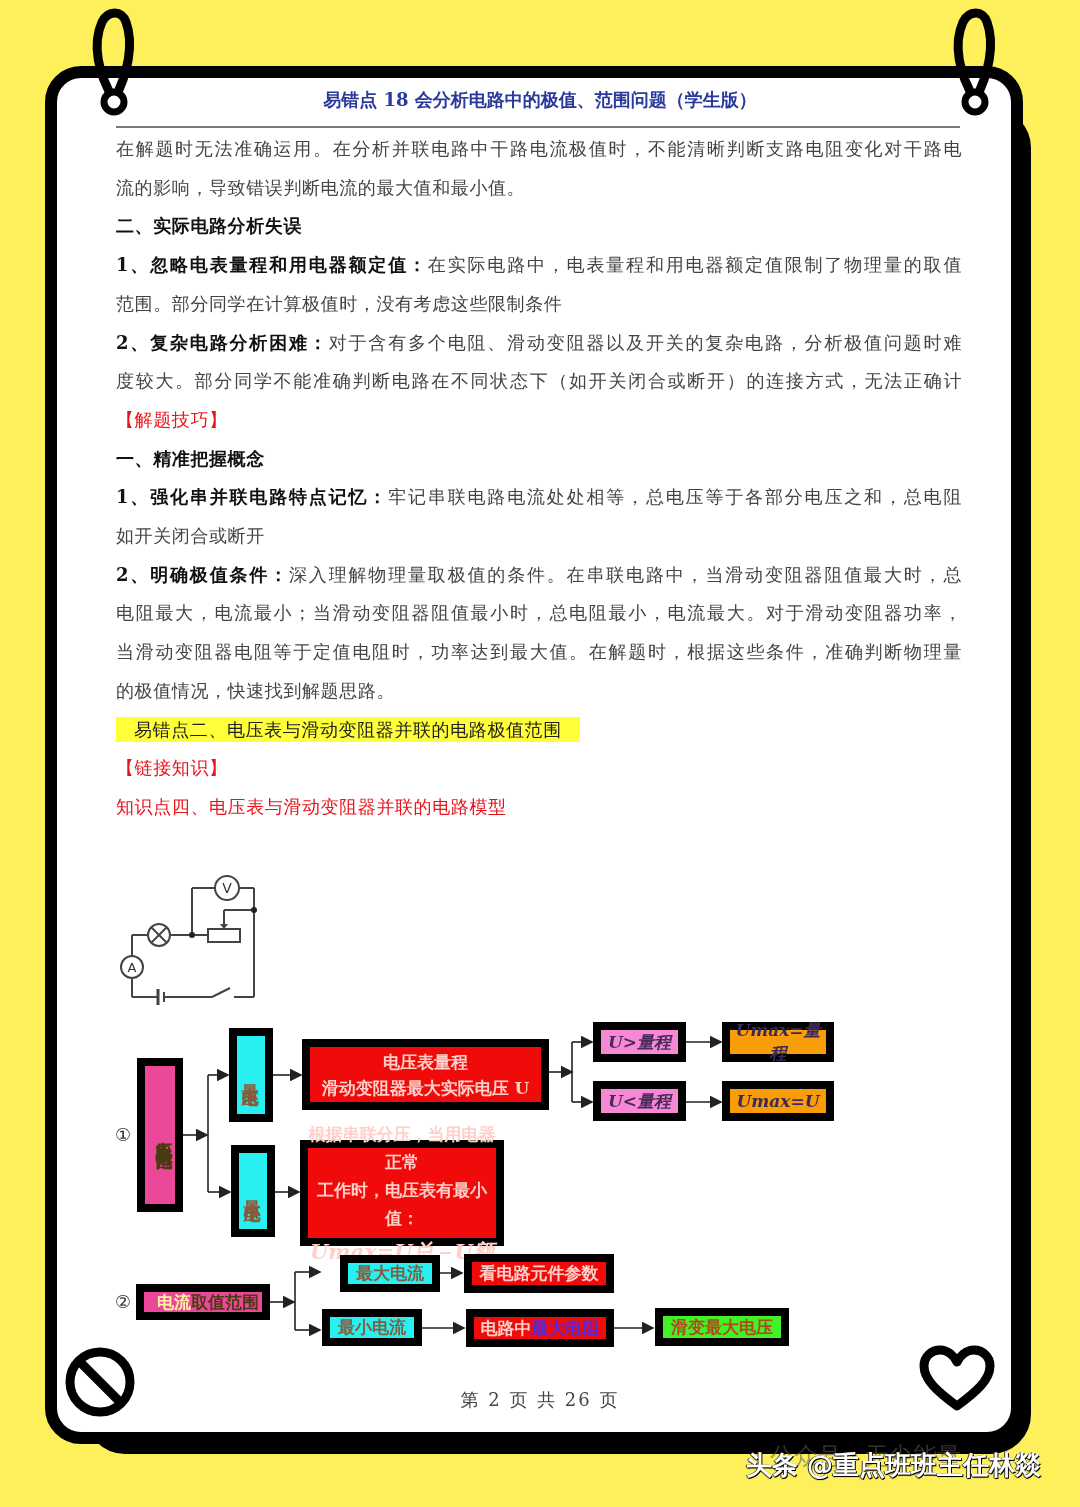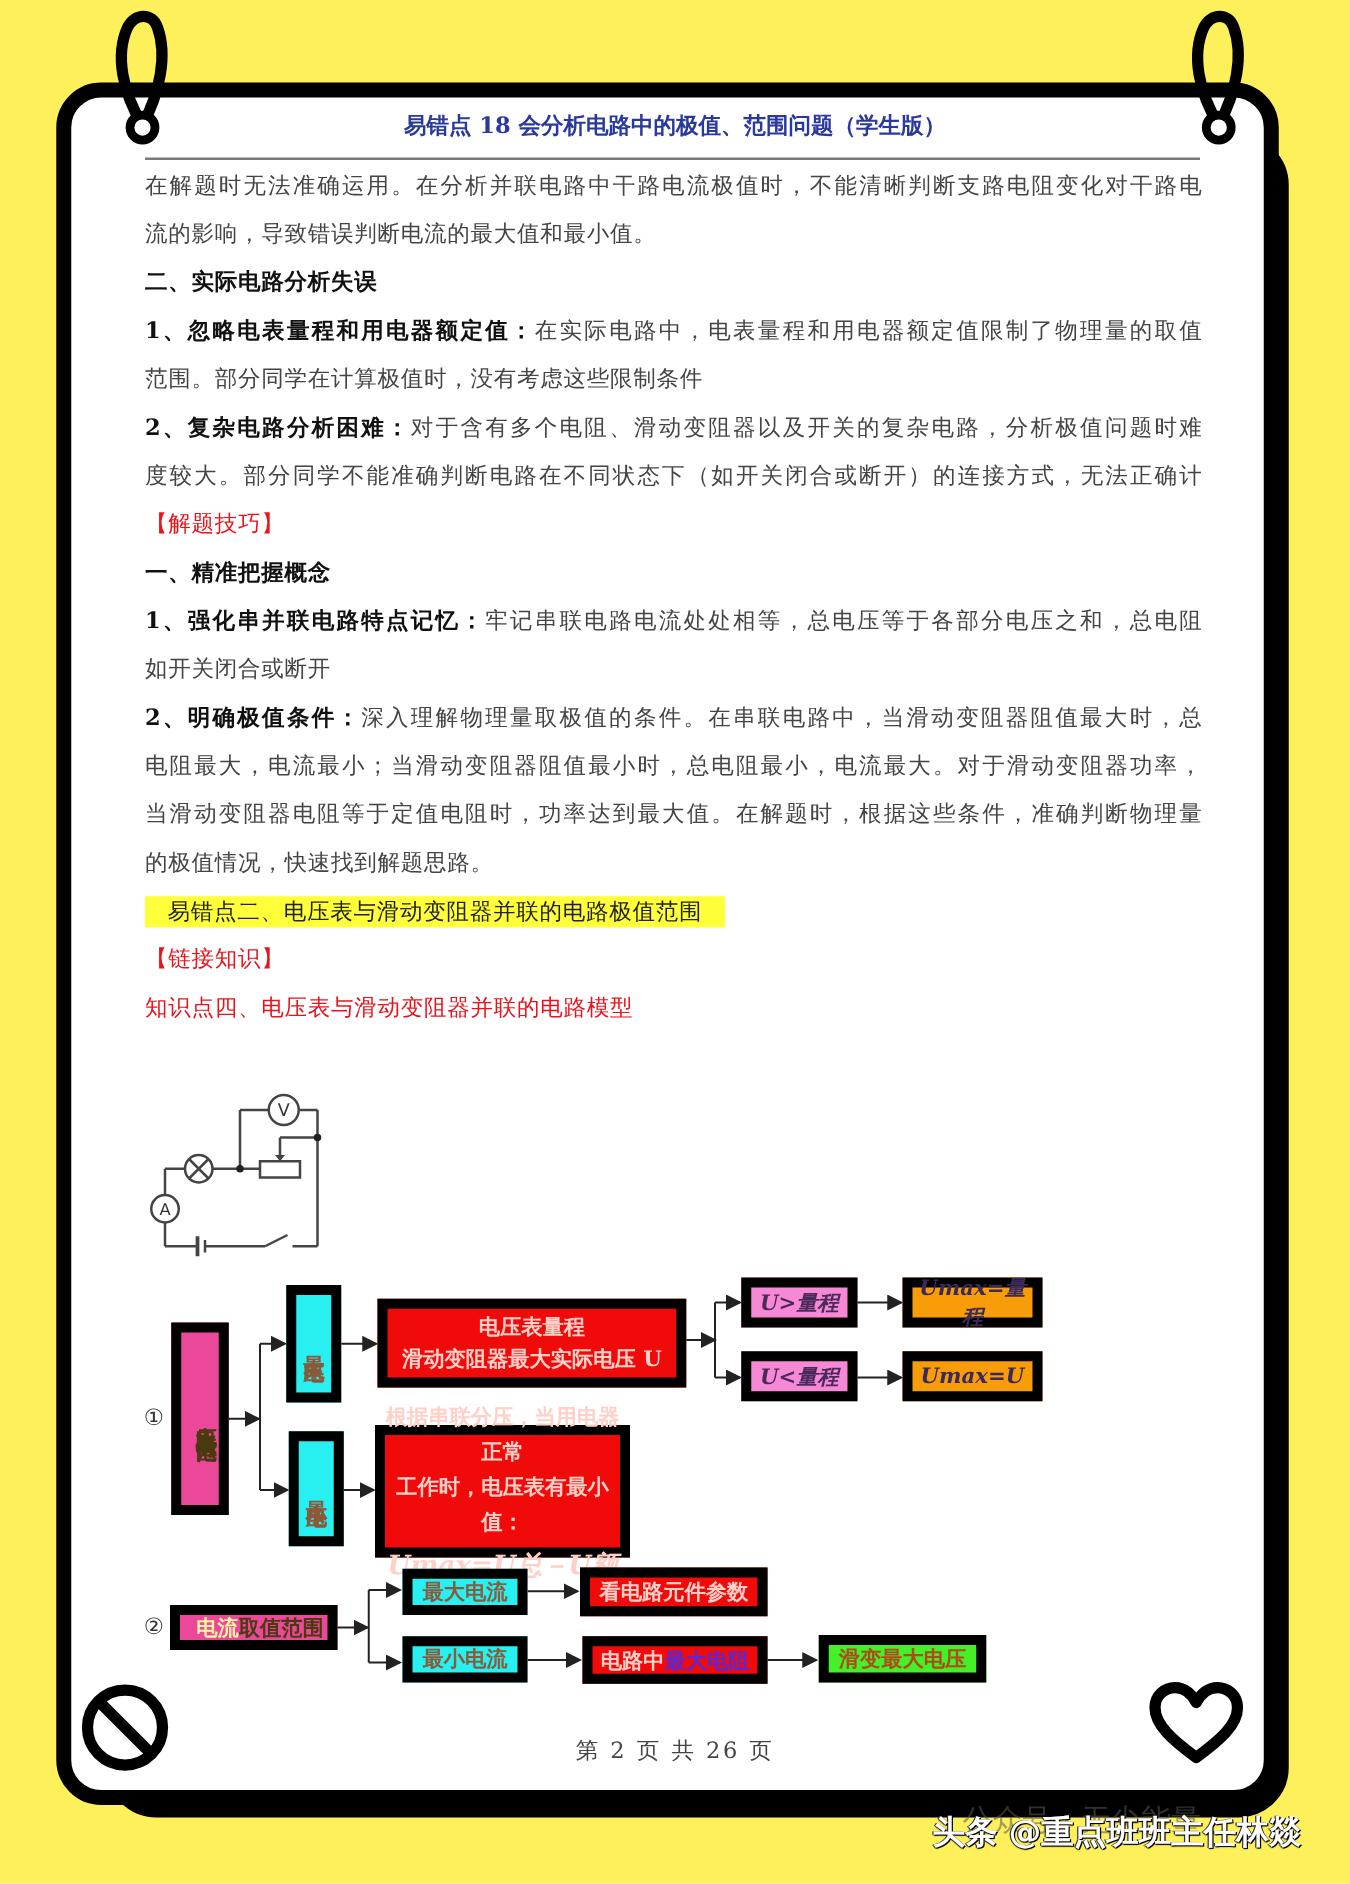--- a/index.html
+++ b/index.html
@@ -173,21 +173,21 @@
 <div class="box pink" style="left:593px;top:1022px;width:93px;height:40px">U&gt;量程</div>
 <div class="box pink" style="left:593px;top:1081px;width:93px;height:40px">U&lt;量程</div>
 <div class="box orange" style="left:722px;top:1022px;width:112px;height:40px">Umax=量程</div>
 <div class="box orange" style="left:722px;top:1081px;width:112px;height:40px">Umax=U</div>
 
 <div class="num" style="left:115px;top:1291px">②</div>
 <div class="box yellow" style="left:136px;top:1284px;width:134px;height:36px">
   <span style="color:#fff4a0">电流</span>
     <span>取值范围</span>
 </div>
-<div class="box cyan" style="left:322px;top:1255px;width:100px;height:37px">最大电流</div>
+<div class="box cyan" style="left:340px;top:1255px;width:100px;height:37px">最大电流</div>
 <div class="box cyan" style="left:322px;top:1309px;width:100px;height:37px">最小电流</div>
 <div class="box redbox" style="left:464px;top:1254px;width:150px;height:39px">看电路元件参数</div>
 <div class="box redbox" style="left:466px;top:1309px;width:148px;height:38px">
   <span>电路中</span>
     <span style="color:#5a28d8">最大电阻</span>
 </div>
 <div class="box green" style="left:655px;top:1308px;width:134px;height:38px">滑变最大电压</div>
 
 <div class="footer">第 2 页 共 26 页</div>
 

